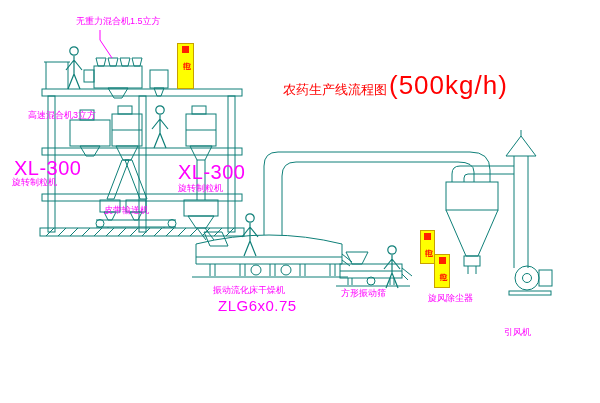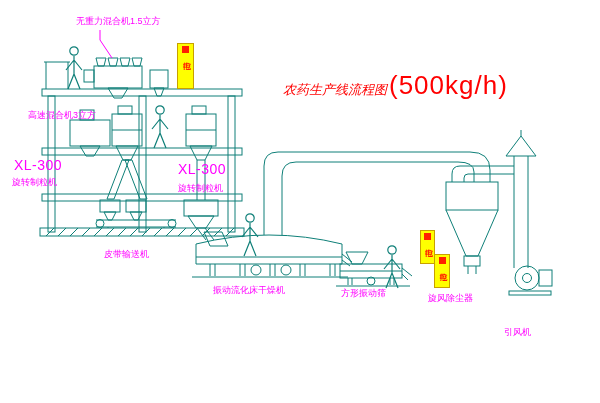--- a/index.html
+++ b/index.html
@@ -2,24 +2,24 @@
 <html><head>
 <meta charset="utf-8">
 <style>
   * { margin:0; padding:0; box-sizing:border-box; }
   html,body { background:#ffffff; }
   body { font-family:"Liberation Sans", sans-serif; }
   #stage { position:relative; width:600px; height:403px; background:#ffffff; overflow:hidden; }
   #art { position:absolute; left:0; top:0; }
   .lbl { position:absolute; color:#ff00ff; white-space:nowrap; line-height:1.05; }
   .s9  { font-size:9px; }
-  .s14 { font-size:14px; letter-spacing:0.5px; }
+  .s14 { font-size:20px; letter-spacing:0.5px; }
   .s15 { font-size:15px; letter-spacing:0.5px; }
   .title { position:absolute; left:283px; top:42px; color:#ff0000; display:flex; align-items:baseline; gap:2px; }
-  .title .main { font-size:13px;font-style:italic; }
+  .title .main { font-size:13px; }
   .title .cap  { font-size:26px; letter-spacing:1px;margin-top:28px; }
   .panel { position:absolute; background:#ffff00; border:1px solid #c8a000;
            display:flex; flex-direction:column; align-items:center; padding-top:2px; gap:2px; }
   .panel .mark { width:7px; height:7px; background:#ff2000; flex:0 0 auto; }
   .panel .ptext { writing-mode:vertical-rl; text-orientation:upright; color:#ff0000;
                   font-size:8px; letter-spacing:1px; }
 </style>
 </head>
 <body>
 
@@ -170,19 +170,20 @@
     <span class="main">农药生产线流程图</span>
     <span class="cap">(500kg/h)</span>
   </div>
 
   <div class="lbl s9" style="left:76px;  top:17px;">无重力混合机1.5立方</div>
   <div class="lbl s9" style="left:28px;  top:111px;">高速混合机3立方</div>
   <div class="lbl s14" style="left:14px;  top:158px;">XL-300</div>
   <div class="lbl s9" style="left:12px;  top:178px;">旋转制粒机</div>
   <div class="lbl s14" style="left:178px; top:162px;">XL-300</div>
   <div class="lbl s9" style="left:178px; top:184px;">旋转制粒机</div>
-  <div class="lbl s9" style="left:104px; top:206px;margin-top:44px;">皮带输送机</div>
+  <div class="lbl s9" style="left:104px; top:206px;">皮带输送机</div>
   <div class="lbl s9" style="left:213px; top:286px;">振动流化床干燥机</div>
+  <div class="lbl s15" style="left:218px; top:298px;">ZLG6x0.75</div>
   <div class="lbl s9" style="left:341px; top:289px;">方形振动筛</div>
   <div class="lbl s9" style="left:428px; top:294px;">旋风除尘器</div>
   <div class="lbl s9" style="left:504px; top:302px;margin-top:26px;">引风机</div>
 
 </div>
 
 </body></html>

